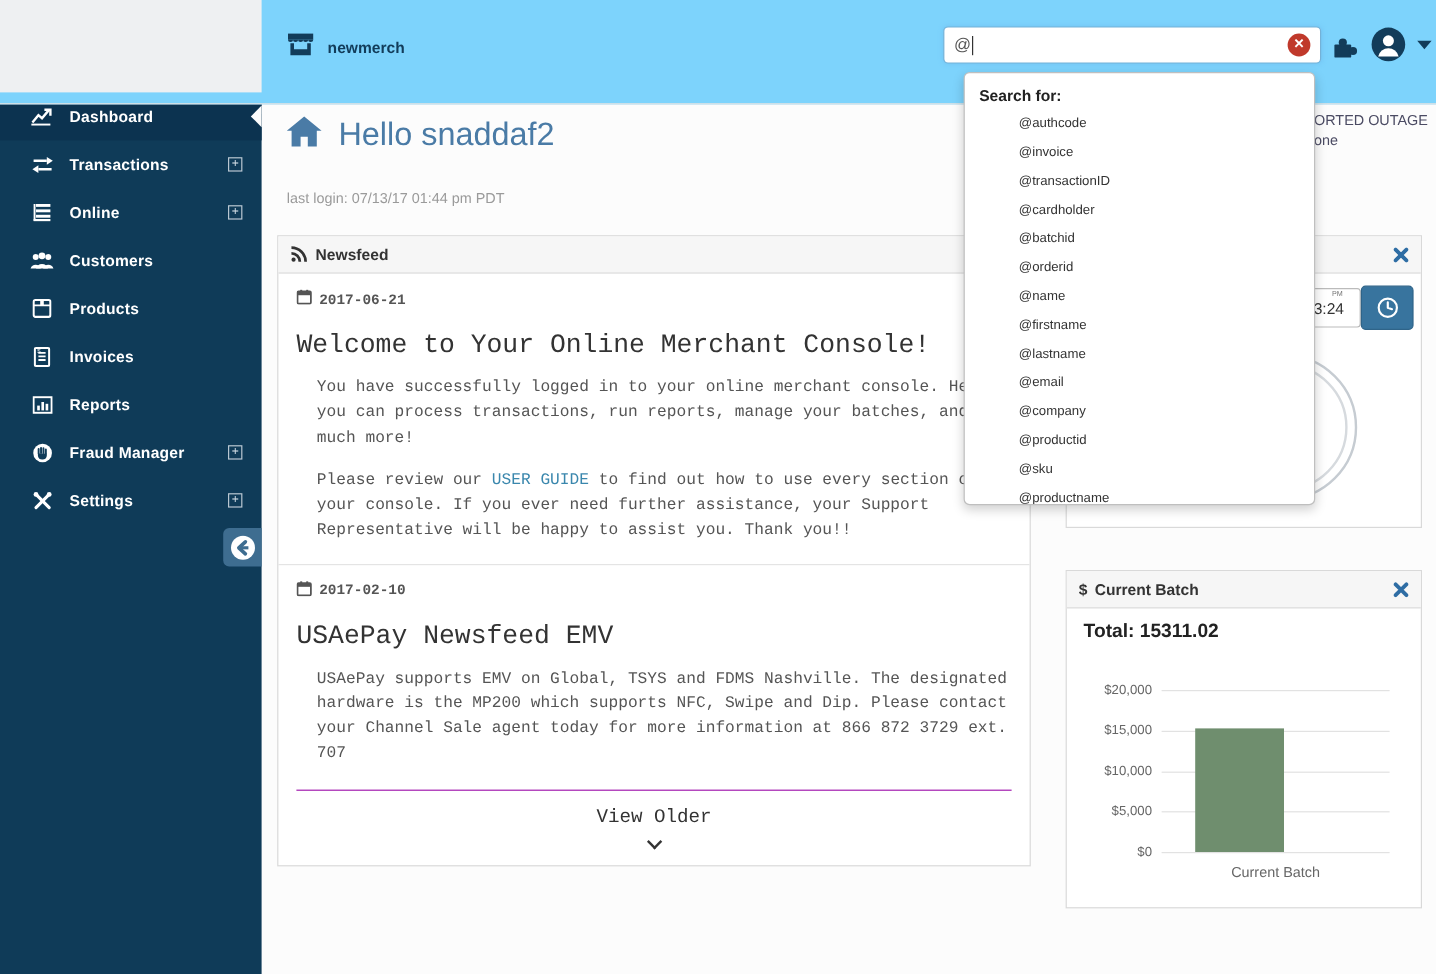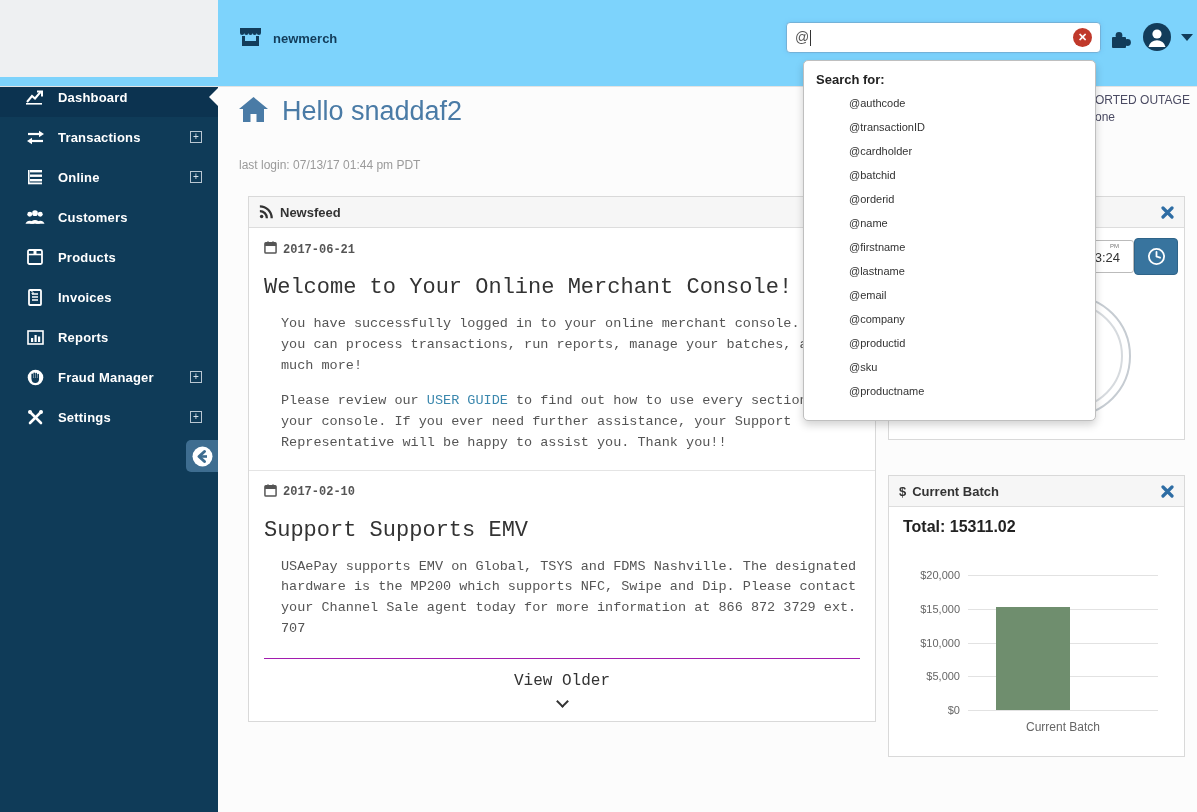--- a/index.html
+++ b/index.html
@@ -40,21 +40,21 @@
 
   
   .outage { position:absolute; left:1095px; top:92px; width:95px; font-size:12px; color:#4b4b63; line-height:17px; z-index:5; }
 
   
   .panel { position:absolute; background:#fff; border:1px solid #d9d9d9; z-index:5; }
   .panel-header { height:31px; background:#f6f6f6; border-bottom:1px solid #ddd; display:flex; align-items:center; padding:0 10px; font-size:13px; font-weight:bold; color:#333; }
   .panel-close { margin-left:auto; cursor:pointer; display:flex; align-items:center; }
 
   
-  .newsfeed { left:248px; top:196px; width:628px; }
+  .newsfeed { left:231px; top:196px; width:628px; }
   .nf-body { padding:0 15px;font-family:Liberation Mono, monospace; }
   .post-date { display:flex; align-items:center; gap:6px; font-size:12px; font-weight:bold; color:#555; margin-top:13px; }
   .post-title { font-size:22px; font-weight:normal; color:#333; margin:17px 0 14px; }
   .post-p { font-size:13.5px; color:#555; line-height:1.55; margin-bottom:14px; max-width:600px;margin-left:17px; }
   .link { color:#3a87ad; cursor:pointer; }
   .post-divider { border:0; border-top:1px solid #e4e4e4; margin:16px -15px 0; }
   .nf-footer { border-top:1px solid #a21caf; margin-top:18px; padding:13px 0 10px; text-align:center; cursor:pointer; }
   .nf-footer-label { font-size:16px; color:#333; }
   .chev-down { display:inline-block; width:9px; height:9px; border-right:2.5px solid #333; border-bottom:2.5px solid #333; transform:rotate(45deg); margin-top:7px; }
 
@@ -300,21 +300,21 @@
           <span>
             <svg width="13" height="13" viewBox="0 0 14 14">
               <rect x="1" y="2" width="12" height="11" rx="1" fill="none" stroke="#555" stroke-width="1.6"></rect>
               <rect x="1" y="2" width="12" height="3.4" fill="#555"></rect>
               <rect x="3.4" y="0.5" width="1.8" height="3" fill="#555"></rect>
               <rect x="8.8" y="0.5" width="1.8" height="3" fill="#555"></rect>
             </svg>
           </span>
           <span>2017-02-10</span>
         </div>
-        <div class="post-title">Support Supports EMV</div>
+        <div class="post-title">USAePay Newsfeed EMV</div>
         <p class="post-p">USAePay supports EMV on Global, TSYS and FDMS Nashville. The designated hardware is the MP200 which supports NFC, Swipe and Dip. Please contact your Channel Sale agent today for more information at 866 872 3729 ext. 707</p>
       </div>
 
       <div class="nf-footer">
         <div class="nf-footer-label">View Older</div>
         <span class="chev-down"></span>
       </div>
     </div>
   </div>
 
@@ -376,20 +376,21 @@
           </div>
         <div class="xlabel">Current Batch</div>
       </div>
     </div>
   </div>
 
   <div class="dropdown">
     <div class="dd-header">Search for:</div>
     <div id="dd-items">
         <div class="dd-item">@authcode</div>
+        <div class="dd-item">@invoice</div>
         <div class="dd-item">@transactionID</div>
         <div class="dd-item">@cardholder</div>
         <div class="dd-item">@batchid</div>
         <div class="dd-item">@orderid</div>
         <div class="dd-item">@name</div>
         <div class="dd-item">@firstname</div>
         <div class="dd-item">@lastname</div>
         <div class="dd-item">@email</div>
         <div class="dd-item">@company</div>
         <div class="dd-item">@productid</div>

